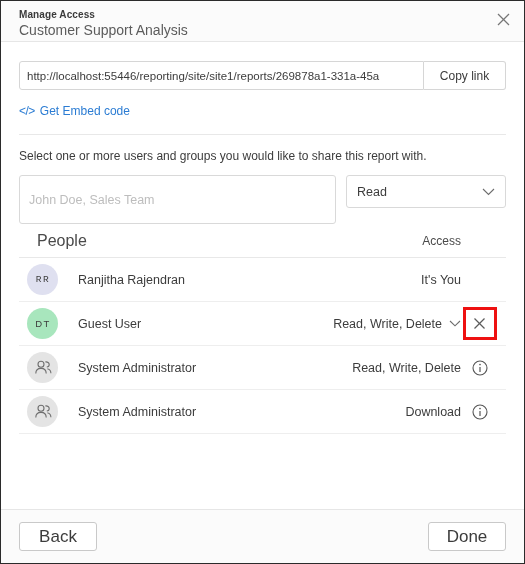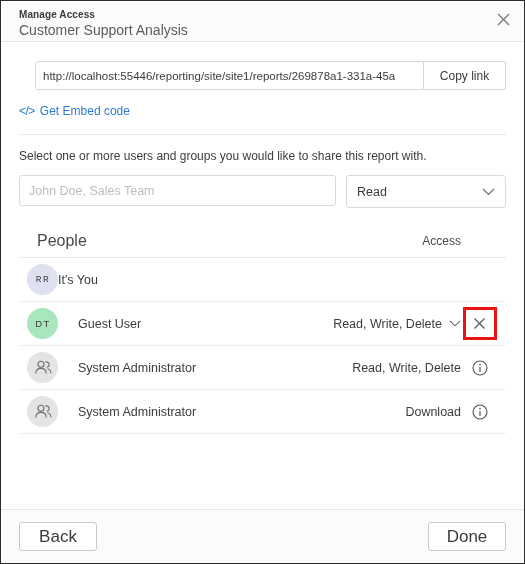--- a/index.html
+++ b/index.html
@@ -76,21 +76,20 @@
     box-sizing: border-box;
     border: 1px solid #d6d6d6;
     border-radius: 3px 0 0 3px;
     background: #ffffff;
     font-family: "Liberation Sans", sans-serif;
     font-size: 11.5px;
     color: #3c3c3c;
     padding: 0 7px;
     outline: none;
     height: 29px;
-    margin-left: 16px;
   }
   .copy-btn {
     box-sizing: border-box;
     width: 82px;
     height: 29px;
     border: 1px solid #d6d6d6;
     border-left: none;
     border-radius: 0 3px 3px 0;
     background: #ffffff;
     font-family: "Liberation Sans", sans-serif;
@@ -134,21 +133,21 @@
   
   .share-row {
     display: flex;
     gap: 10px;
     margin-top: 12px;
     height: 33px;
   }
   .share-input {
     flex: 1 1 auto;
     box-sizing: border-box;
-    height: 31px;
+    height: 49px;
     border: 1px solid #d9d9d9;
     border-radius: 3px;
     background: #ffffff;
     font-family: "Liberation Sans", sans-serif;
     font-size: 12.5px;
     color: #3c3c3c;
     padding: 0 9px;
     outline: none;
   }
   .share-input::placeholder { color: #bdbdbd; }
@@ -322,20 +321,21 @@
 
     
     <div class="table">
       <div class="table-head">
         <div class="th-people">People</div>
         <div class="th-access">Access</div>
       </div>
       <div id="rows">
           <div class="row">
             <div class="avatar" style="background: rgb(223, 224, 240); font-family: Liberation Mono, monospace;">RR</div>
+            <div class="row-name">Ranjitha Rajendran</div>
             <div class="row-access">
               <span>It's You</span>
             </div>
             <div class="row-trail"></div>
           </div>
           <div class="row">
             <div class="avatar" style="background: rgb(168, 230, 189);">DT</div>
             <div class="row-name">Guest User</div>
             <div class="row-access">
               <span>Read, Write, Delete</span>

